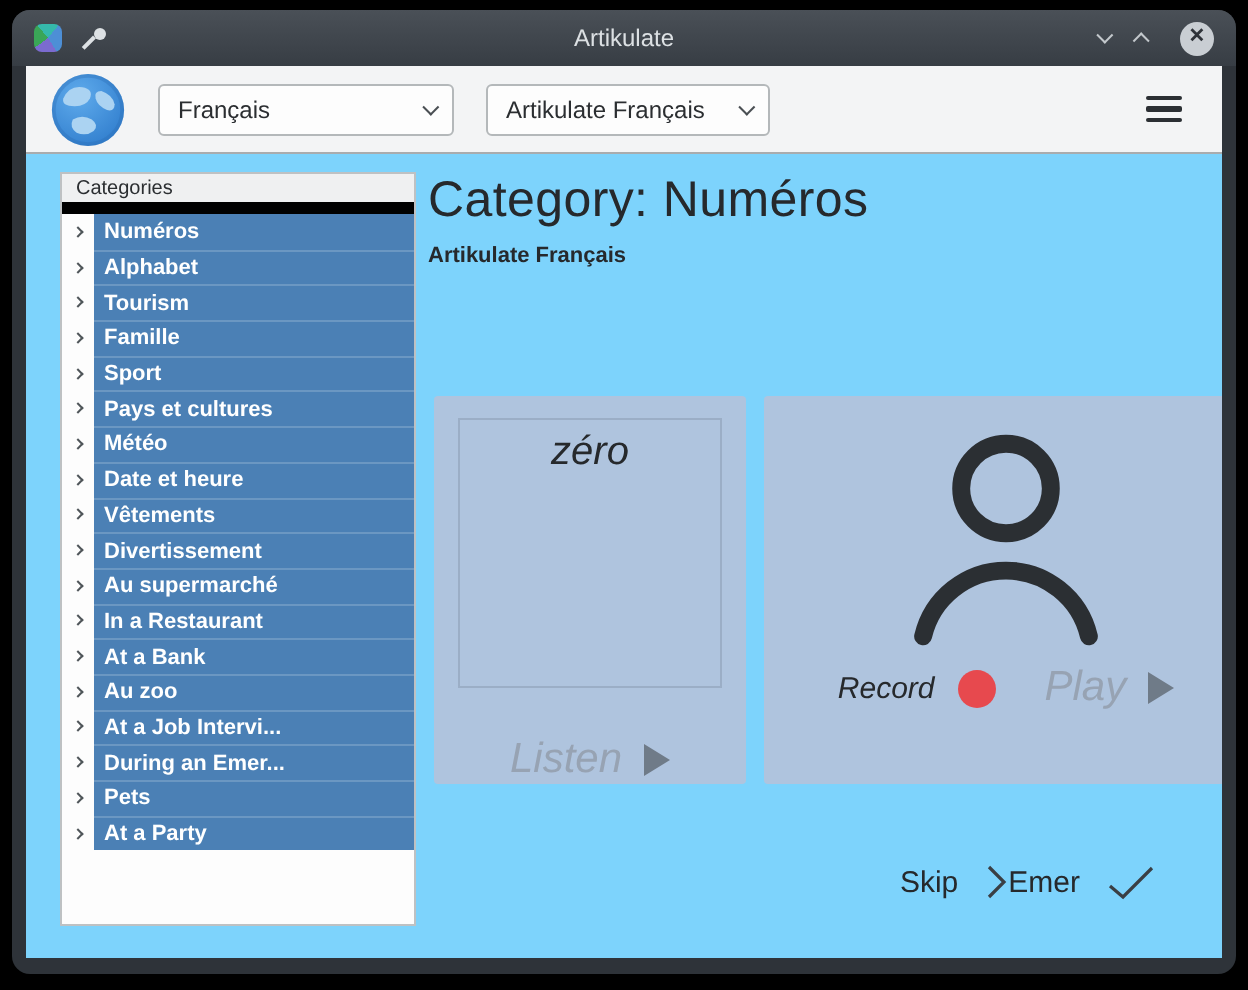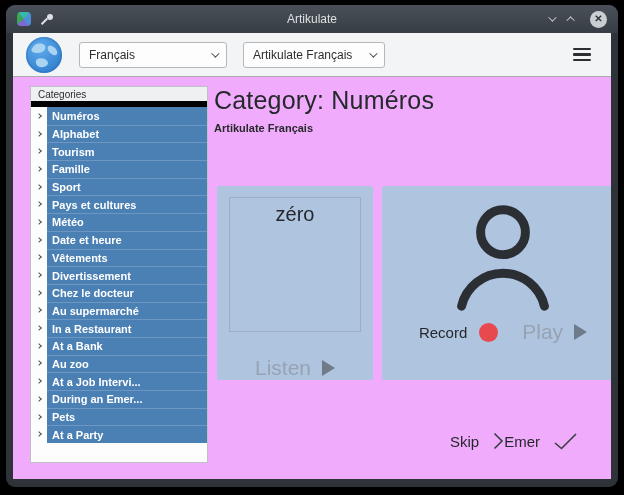--- a/index.html
+++ b/index.html
@@ -33,21 +33,21 @@
   .tb-controls { margin-left:auto; display:flex; align-items:center; gap:15px; z-index:2; }
   .chev { display:inline-block; width:6px; height:6px; border:0 solid #c3c8cc; }
   .chev.down  { border-right-width:1.6px; border-bottom-width:1.6px; transform:rotate(45deg) translateY(-2px); }
   .chev.up    { border-left-width:1.6px; border-top-width:1.6px; transform:rotate(45deg) translateY(2px); }
   .close-btn { width:17px; height:17px; border-radius:50%; background:#c9ced3;
     display:flex; align-items:center; justify-content:center;
     color:#2e3339; font-size:10px; font-weight:700; line-height:1; }
   
   .content {
     position:absolute; left:7px; right:7px; top:28px; bottom:8px;
-    background:#f0abfc; overflow:hidden;
+    background:#7dd3fc; overflow:hidden;
   }
   .toolbar {
     height:44px; display:flex; align-items:center; gap:16px; padding:0 12px;
     background:#f3f4f5; border-bottom:1px solid #a9acae;
   }
   .globe { width:38px; height:38px; }
   .combo {
     height:26px; background:#fdfdfd; border:1px solid #b4b8ba; border-radius:3px;
     display:flex; align-items:center; padding:0 9px; font-size:12px; color:#2b2e31;
   }
@@ -70,21 +70,21 @@
   .twisty-cell { width:16px; display:flex; align-items:center; justify-content:center; background:#fdfdfd; }
   .twisty { width:4px; height:4px; border-top:1.4px solid #4f5559; border-right:1.4px solid #4f5559;
     transform:rotate(45deg); }
   .row-label { flex:1; background:#4b80b5; color:#fff; font-size:11px; font-weight:700;
     display:flex; align-items:center; padding-left:5px; }
   .tree-row + .tree-row .row-label { border-top:1px solid rgba(255,255,255,.18); }
   
   .main { position:absolute; left:201px; top:9px; right:16px; bottom:0; }
   .page-title { margin:0; font-size:25px; font-weight:400; color:#26292c; letter-spacing:.2px; }
   .page-subtitle { margin-top:7px; font-size:11px; font-weight:700; color:#26292c; }
-  .cards { position:absolute; left:3px; top:100px; display:flex; gap:9px; }
+  .cards { position:absolute; left:3px; top:112px; display:flex; gap:9px;font-style:italic; }
   .card { height:194px; background:#afc4de; border-radius:2px;
     display:flex; flex-direction:column; align-items:center; }
   .card.phrase { width:156px; }
   .phrase-box { width:132px; height:139px; margin-top:11px; border:1px solid #9baec6;
     display:flex; justify-content:center; }
   .phrase-text { font-size:20px; color:#26292c; margin-top:5px; }
   .btn-row { display:flex; align-items:center; margin-top:24px; }
   .label-dark { font-size:15px; color:#26292c; }
   .label-dim  { font-size:21px; color:#97a3b3; }
   .tri { width:0; height:0; border-left:13px solid #6f7b88; border-top:8px solid transparent;
@@ -216,26 +216,20 @@
               <span class="row-label">Vêtements</span>
             </div>
 
             <div class="tree-row">
               <span class="twisty-cell">
                 <span class="twisty"></span>
               </span>
               <span class="row-label">Divertissement</span>
             </div>
 
-            <div class="tree-row">
-              <span class="twisty-cell">
-                <span class="twisty"></span>
-              </span>
-              <span class="row-label">Chez le docteur</span>
-            </div>
 
             <div class="tree-row">
               <span class="twisty-cell">
                 <span class="twisty"></span>
               </span>
               <span class="row-label">Au supermarché</span>
             </div>
 
             <div class="tree-row">
               <span class="twisty-cell">

